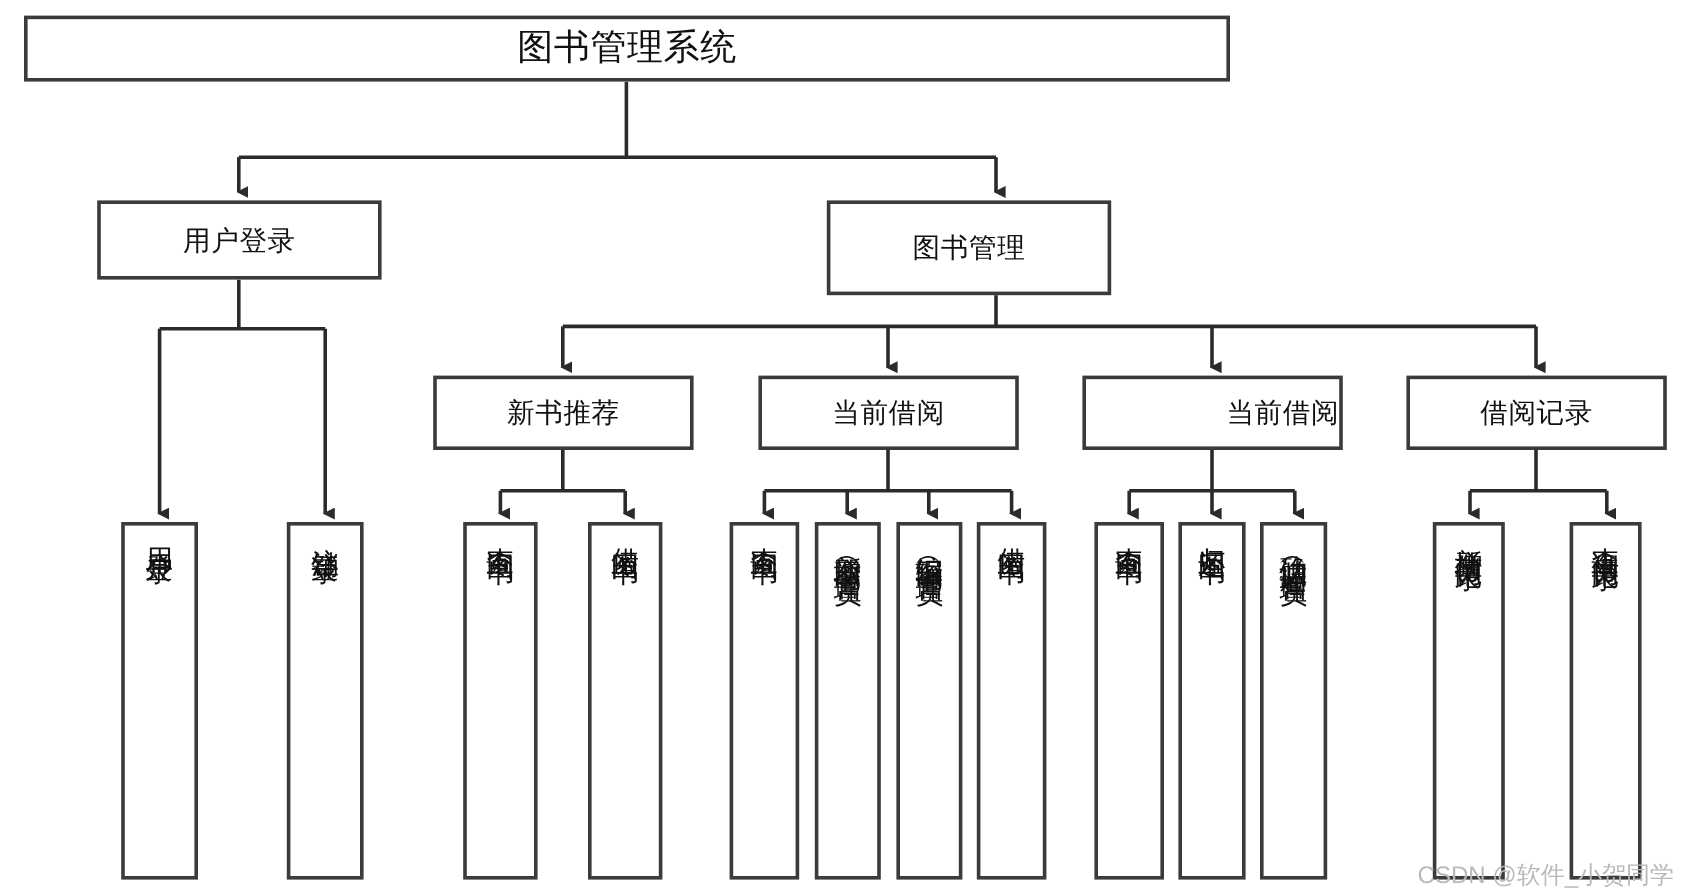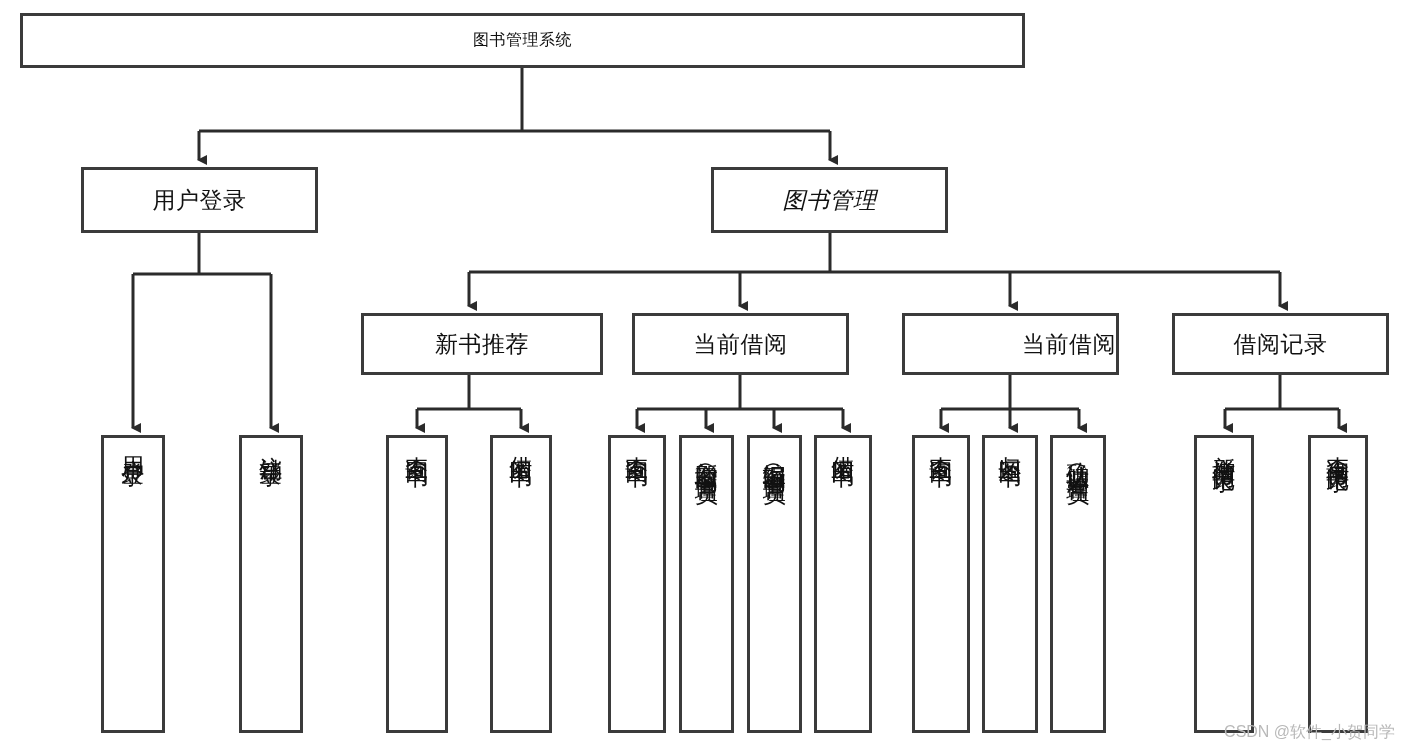--- a/index.html
+++ b/index.html
@@ -41,21 +41,21 @@
   }
   .node .label {
     font-size: 23px;
     line-height: 1.15;
     letter-spacing: 0.5px;
     color: #111111;
     white-space: nowrap;
     text-align: center;
   }
   
-  .node.root .label { font-size: 16px; }
+  .node.root .label { font-size: 30px; }
 
   
   .node.leaf {
     border-width: 3px;
     align-items: flex-start;
     justify-content: center;
     padding-top: 0;
   }
   .node.leaf .label {
     writing-mode: vertical-rl;
@@ -75,21 +75,21 @@
   .node.leaf.center .label {
     align-items: center;
     padding-top: 0;
   }
 
   
   #watermark {
     position: absolute;
     right: 10px;
     bottom: 4px;
-    font-size: 16px;
+    font-size: 20px;
     color: #b9b9b9;
     z-index: 3;
     white-space: nowrap;
     user-select: none;
   }
 </style>
 </head>
 <body>
 
 <div id="canvas">
@@ -147,25 +147,25 @@
   </svg>
 
   <div class="node root" style="left:20px; top:13px; width:1005px; height:55px;">
     <span class="label">图书管理系统</span>
   </div>
 
   <div class="node" style="left:81px; top:167px; width:237px; height:66px;">
     <span class="label">用户登录</span>
   </div>
 
-  <div class="node" style="left:711px; top:167px; width:237px; height:66px;font-style:italic;">
+  <div class="node" style="left:689px; top:167px; width:237px; height:79px;">
     <span class="label">图书管理</span>
   </div>
 
-  <div class="node" style="left:361px; top:313px; width:242px; height:62px;">
+  <div class="node" style="left:361px; top:313px; width:217px; height:62px;">
     <span class="label">新书推荐</span>
   </div>
 
   <div class="node" style="left:632px; top:313px; width:217px; height:62px;">
     <span class="label">当前借阅</span>
   </div>
 
   <div class="node" style="left:902px; top:313px; width:217px; height:62px;justify-content:flex-end;">
     <span class="label">当前借阅</span>
   </div>

